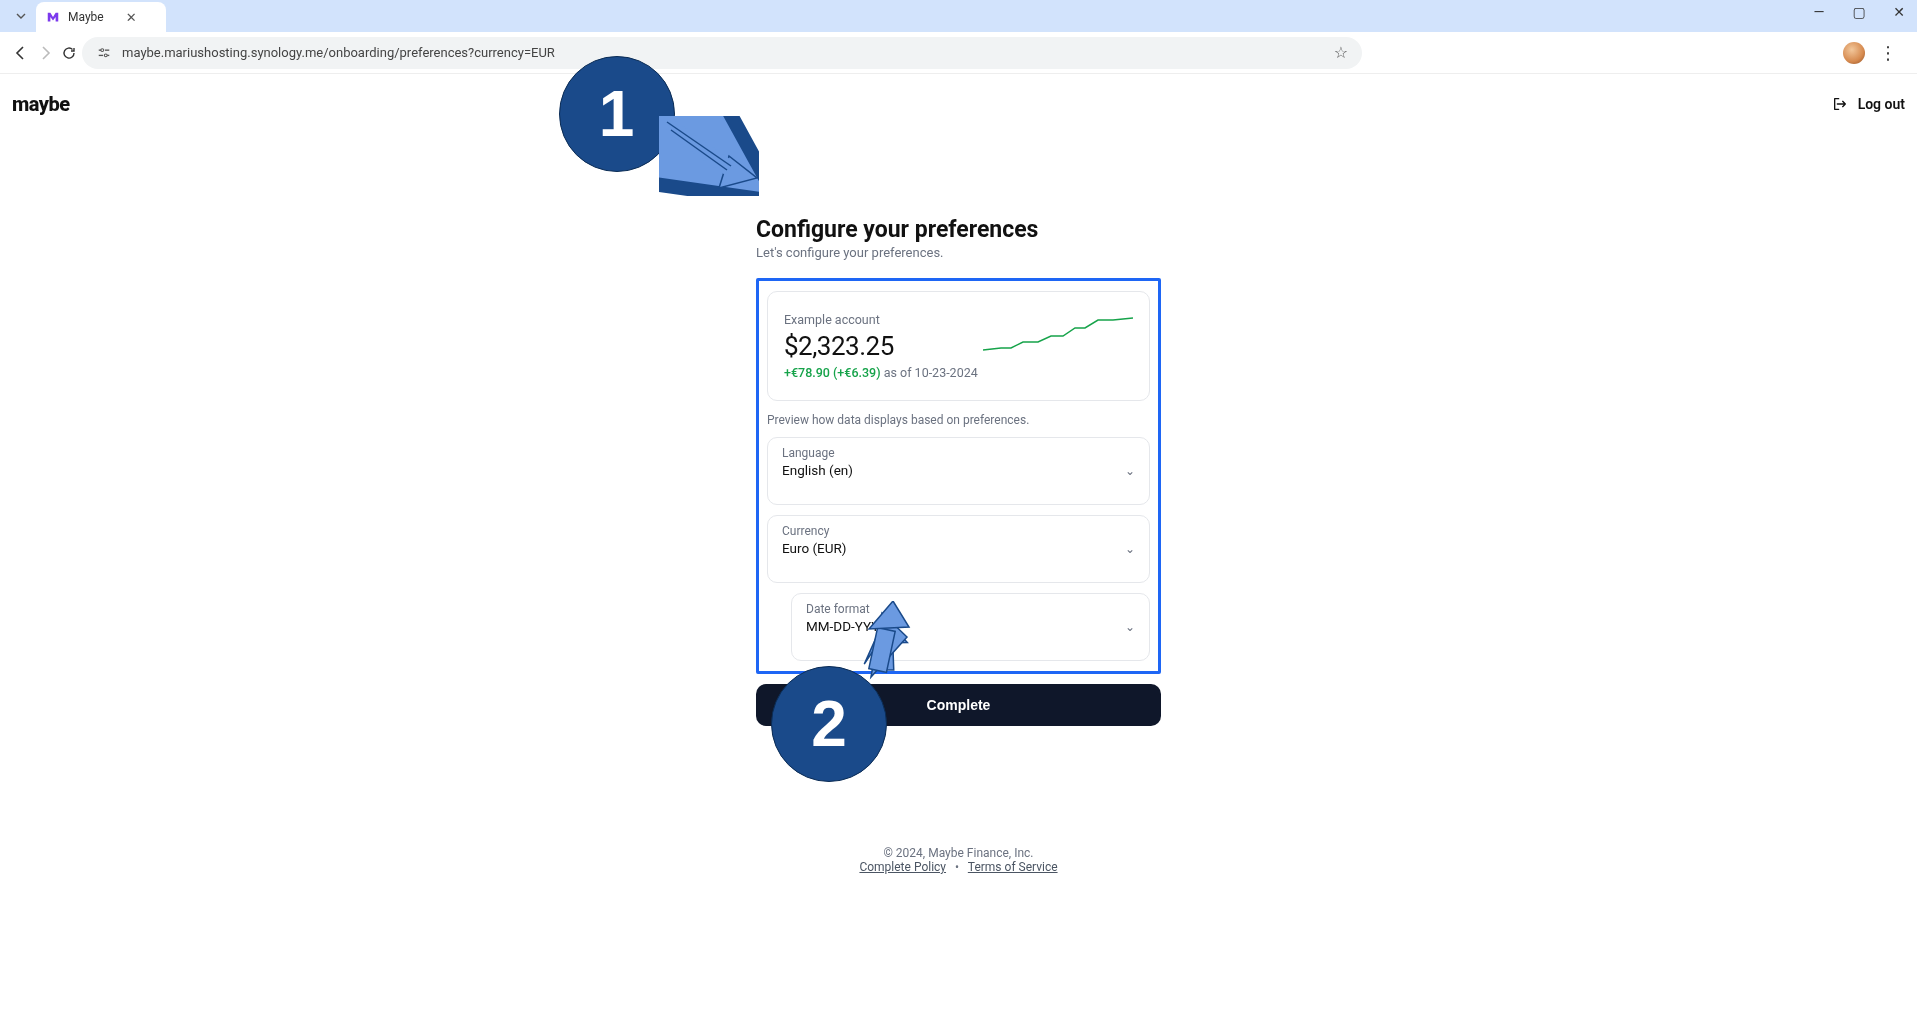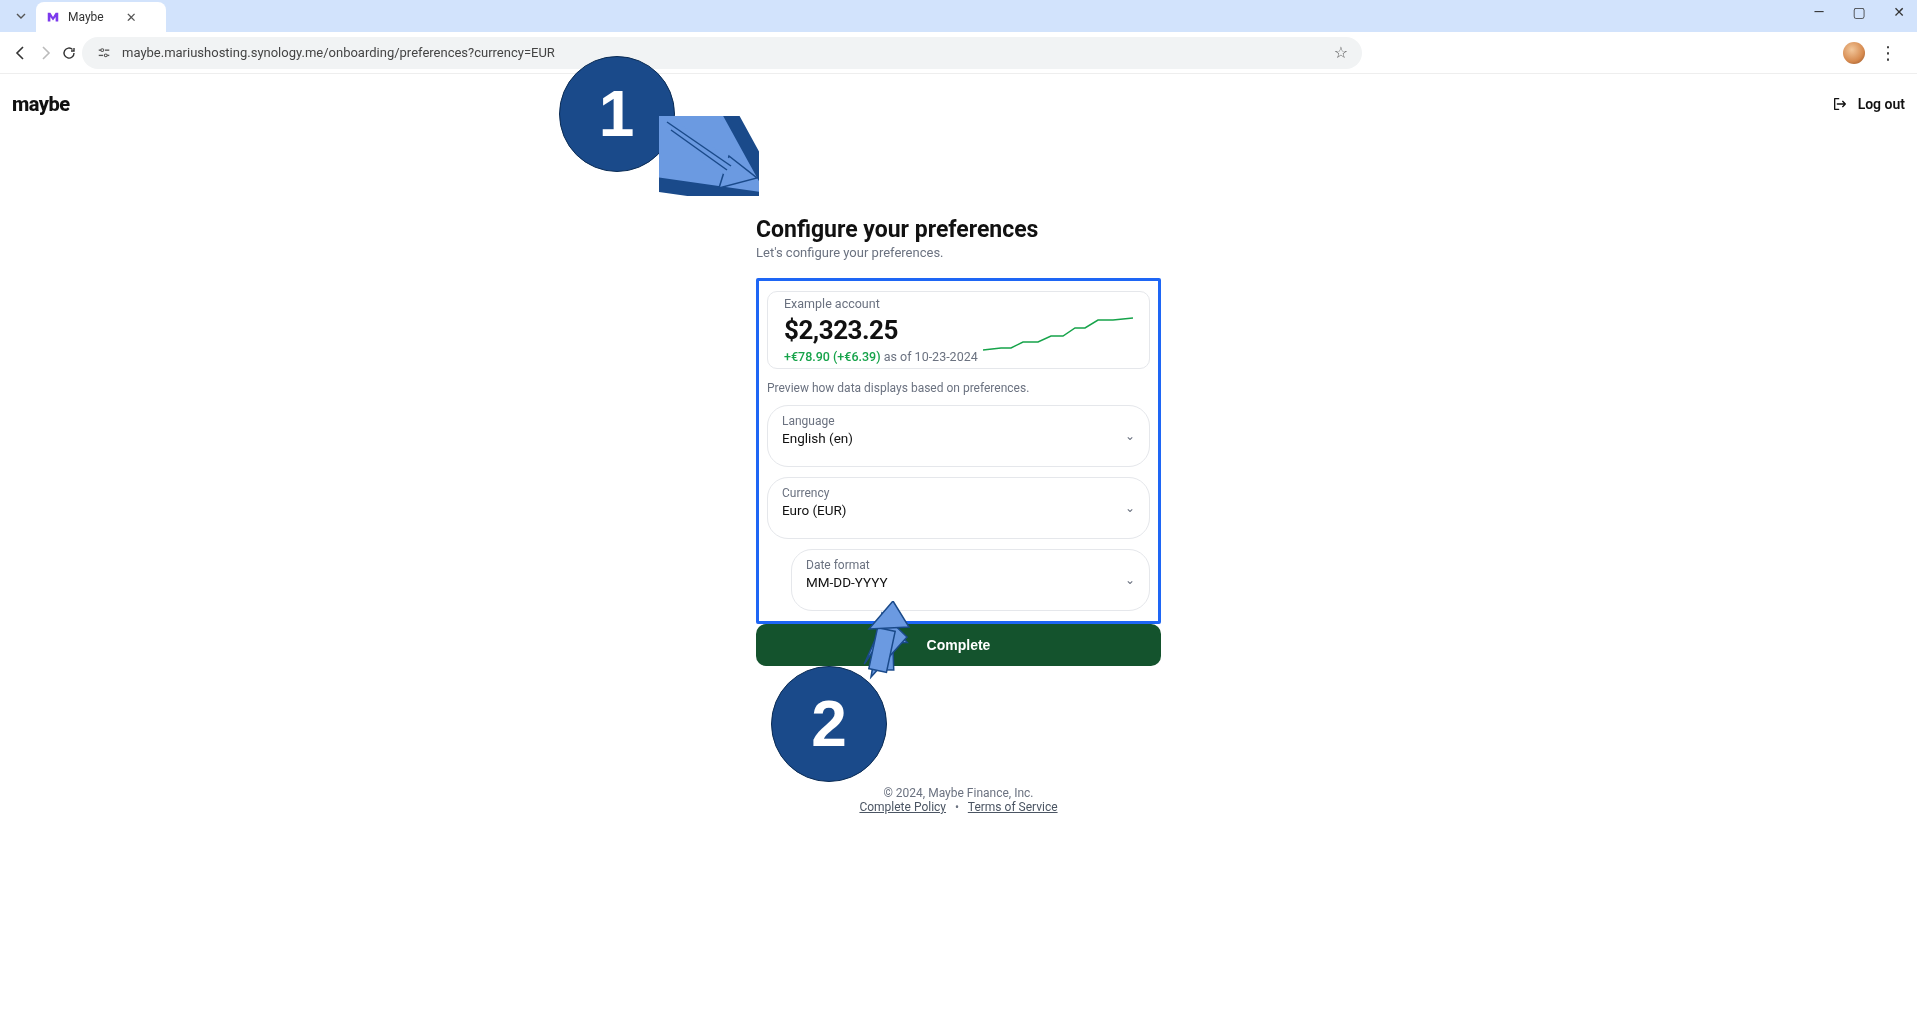--- a/index.html
+++ b/index.html
@@ -33,38 +33,38 @@
   .logout svg { width:16px; height:16px; }
 
   
   .main { display:flex; flex-direction:column; align-items:center; padding-top: 100px; position:relative; }
   .container { width: 405px; position: relative; }
   .title { font-size: 23px; font-weight: 700; margin-bottom: 2px; color:#111;}
   .subtitle { font-size: 13px; color: #6b7280; margin-bottom: 18px; }
 
   .highlight-box { border: 3px solid #1e66f5; border-radius: 2px; padding: 0; position: relative; }
 
-  .preview-card { border: 1px solid #e5e7eb; border-radius: 10px; padding: 4px 16px; margin: 10px 8px 0 8px; position:relative; background:#fff; }
+  .preview-card { border: 1px solid #e5e7eb; border-radius: 10px; padding: 20px 16px; margin: 10px 8px 0 8px; position:relative; background:#fff; }
   .preview-label { font-size: 12.5px; color:#6b7280; margin-bottom:4px;}
-  .preview-amount { font-size: 26px; font-weight: 700; letter-spacing:-0.5px; margin-bottom:4px;}
+  .preview-amount { font-size: 26px; font-weight: 400; letter-spacing:-0.5px; margin-bottom:4px;}
   .preview-delta { font-size: 12.5px; }
   .preview-delta .gain { color:#16a34a; font-weight:500;}
   .preview-delta .asof { color:#6b7280; }
   .preview-chart { position:absolute; right:16px; top:22px; width:150px; height:40px; }
 
   .preview-note { font-size: 12px; color:#6b7280; margin: 12px 8px 10px 8px; }
 
-  .select-field { border:1px solid #e5e7eb; border-radius:21px; margin: 0 8px 10px 8px; padding: 8px 14px 20px 14px; position:relative; background:#fff;}
+  .select-field { border:1px solid #e5e7eb; border-radius:10px; margin: 0 8px 10px 8px; padding: 8px 14px 26px 14px; position:relative; background:#fff;}
   .select-label { font-size: 12px; color:#6b7280; margin-bottom:2px;}
   .select-value { font-size: 13.5px; color:#111;}
   .select-chevron { position:absolute; right:14px; top:50%; transform:translateY(-50%); color:#6b7280; font-size:12px;}
 
   .highlight-box .select-field:last-of-type { margin-bottom: 10px; margin-left: 32px; }
 
-  .complete-btn { width:100%; background:#14532d; color:#fff; border:none; border-radius:10px; height:42px; font-size:14px; font-weight:600; cursor:pointer;}
+  .complete-btn { width:100%; background:#0f172a; color:#fff; border:none; border-radius:10px; height:42px; font-size:14px; font-weight:600; margin-top:10px; cursor:pointer;}
 
   
   .footer { text-align:center; font-size:12px; color:#6b7280; margin-top: 120px; }
   .footer a { color:#4b5563; text-decoration: underline; }
   .footer .dot { margin: 0 6px; }
 
   
   .callout { position:absolute; pointer-events:none; }
   .callout-circle { width:116px; height:116px; border-radius:50%; background:#1a4a8a; display:flex; align-items:center; justify-content:center; color:#fff; font-size:64px; font-weight:700; font-family: Arial, sans-serif; border:1px solid #0b2c55;}
   .callout-arrow { position:absolute; }

